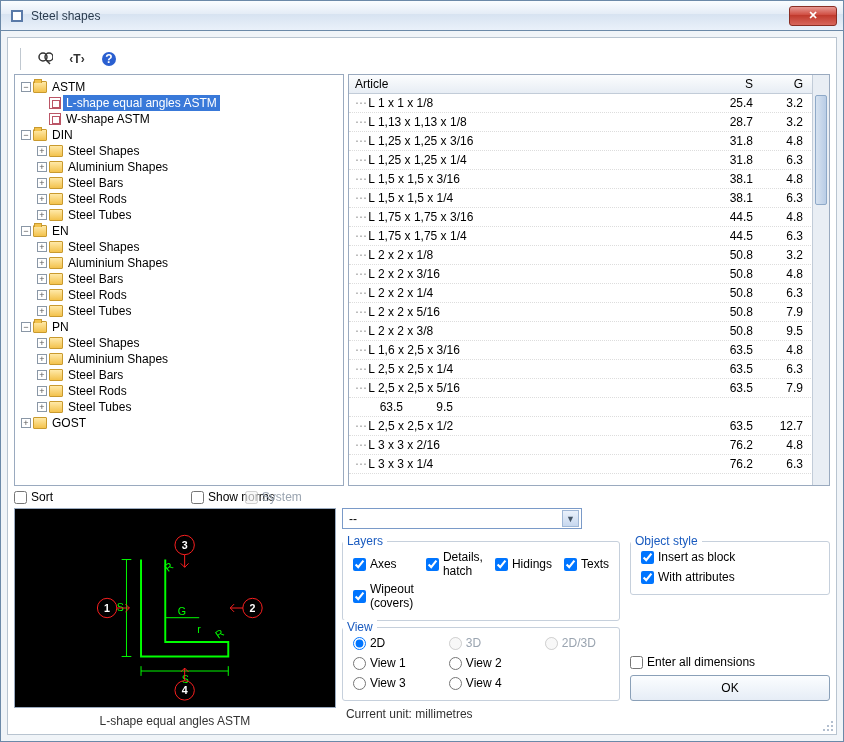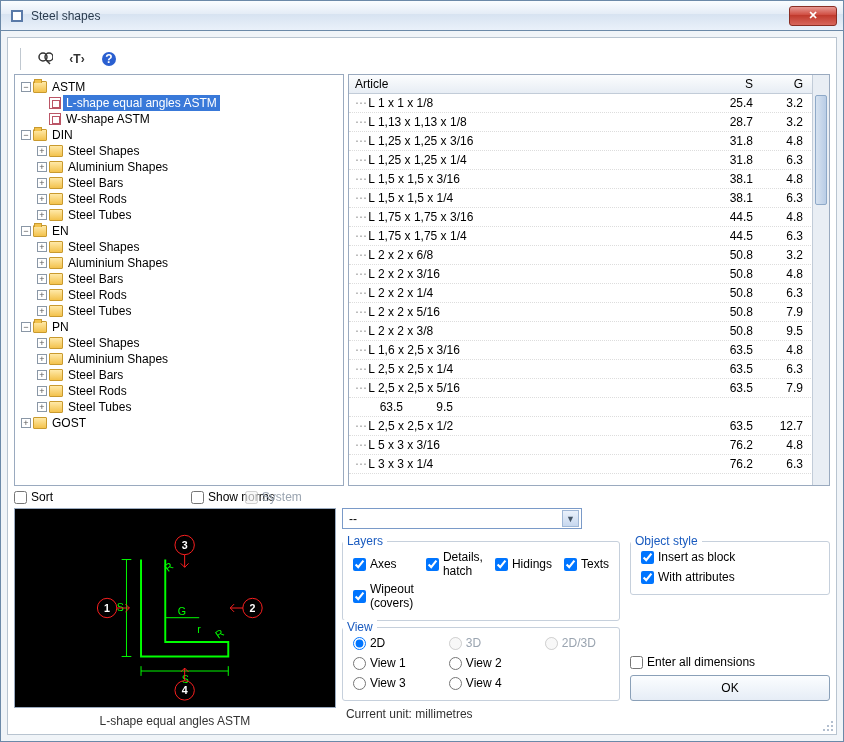--- a/index.html
+++ b/index.html
@@ -316,21 +316,21 @@
      <div class="col-g">4.8</div>
      <div class="col-sc"></div>
    </div>
             <div class="tbl-row">
      <div class="col-a">L 1,75 x 1,75 x 1/4</div>
      <div class="col-s">44.5</div>
      <div class="col-g">6.3</div>
      <div class="col-sc"></div>
    </div>
             <div class="tbl-row">
-     <div class="col-a">L 2 x 2 x 6/8</div>
+     <div class="col-a">L 2 x 2 x 1/8</div>
      <div class="col-s">50.8</div>
      <div class="col-g">3.2</div>
      <div class="col-sc"></div>
    </div>
             <div class="tbl-row">
      <div class="col-a">L 2 x 2 x 3/16</div>
      <div class="col-s">50.8</div>
      <div class="col-g">4.8</div>
      <div class="col-sc"></div>
    </div>
@@ -375,21 +375,21 @@
      <div class="col-g">9.5</div>
      <div class="col-sc"></div>
    </div>
             <div class="tbl-row">
      <div class="col-a">L 2,5 x 2,5 x 1/2</div>
      <div class="col-s">63.5</div>
      <div class="col-g">12.7</div>
      <div class="col-sc"></div>
    </div>
             <div class="tbl-row">
-     <div class="col-a">L 5 x 3 x 3/16</div>
+     <div class="col-a">L 3 x 3 x 2/16</div>
      <div class="col-s">76.2</div>
      <div class="col-g">4.8</div>
      <div class="col-sc"></div>
    </div>
             <div class="tbl-row">
      <div class="col-a">L 3 x 3 x 1/4</div>
      <div class="col-s">76.2</div>
      <div class="col-g">6.3</div>
      <div class="col-sc"></div>
    </div>

